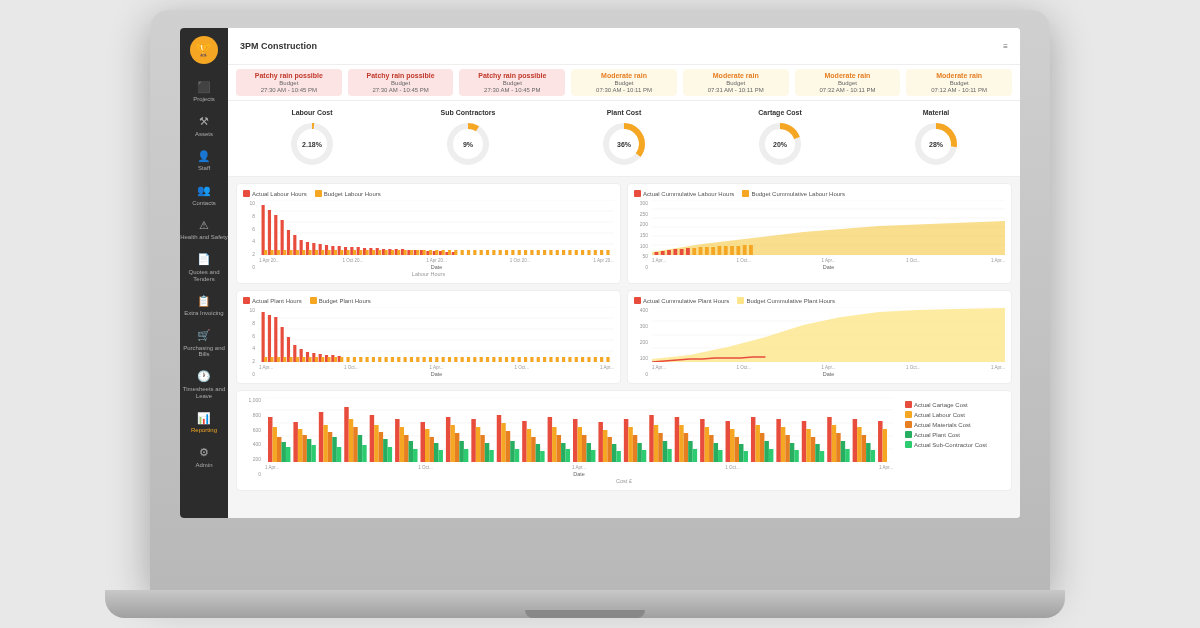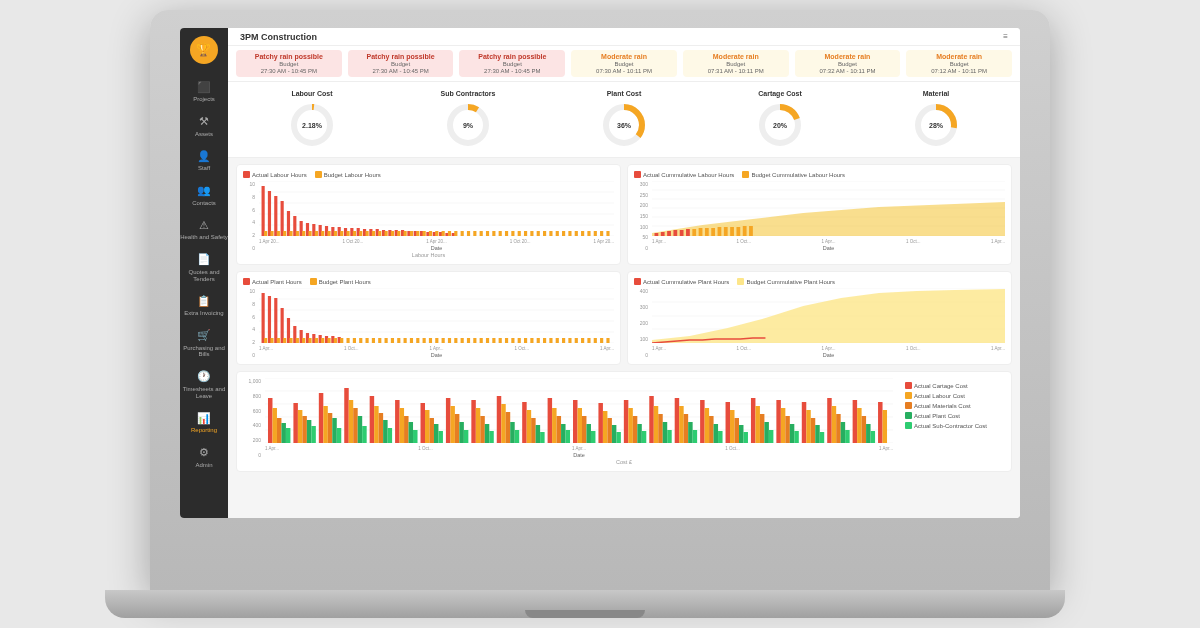--- a/index.html
+++ b/index.html
@@ -121,21 +121,21 @@
       flex: 1;
       display: flex;
       flex-direction: column;
       background: #f5f5f5;
       overflow: hidden;
     }
 
     
     .top-bar {
       background: #fff;
-      height: 18px;
+      height: 37px;
       display: flex;
       align-items: center;
       padding: 0 12px;
       border-bottom: 1px solid #eee;
       font-size: 9px;
       font-weight: bold;
       color: #333;
     }
 
     

